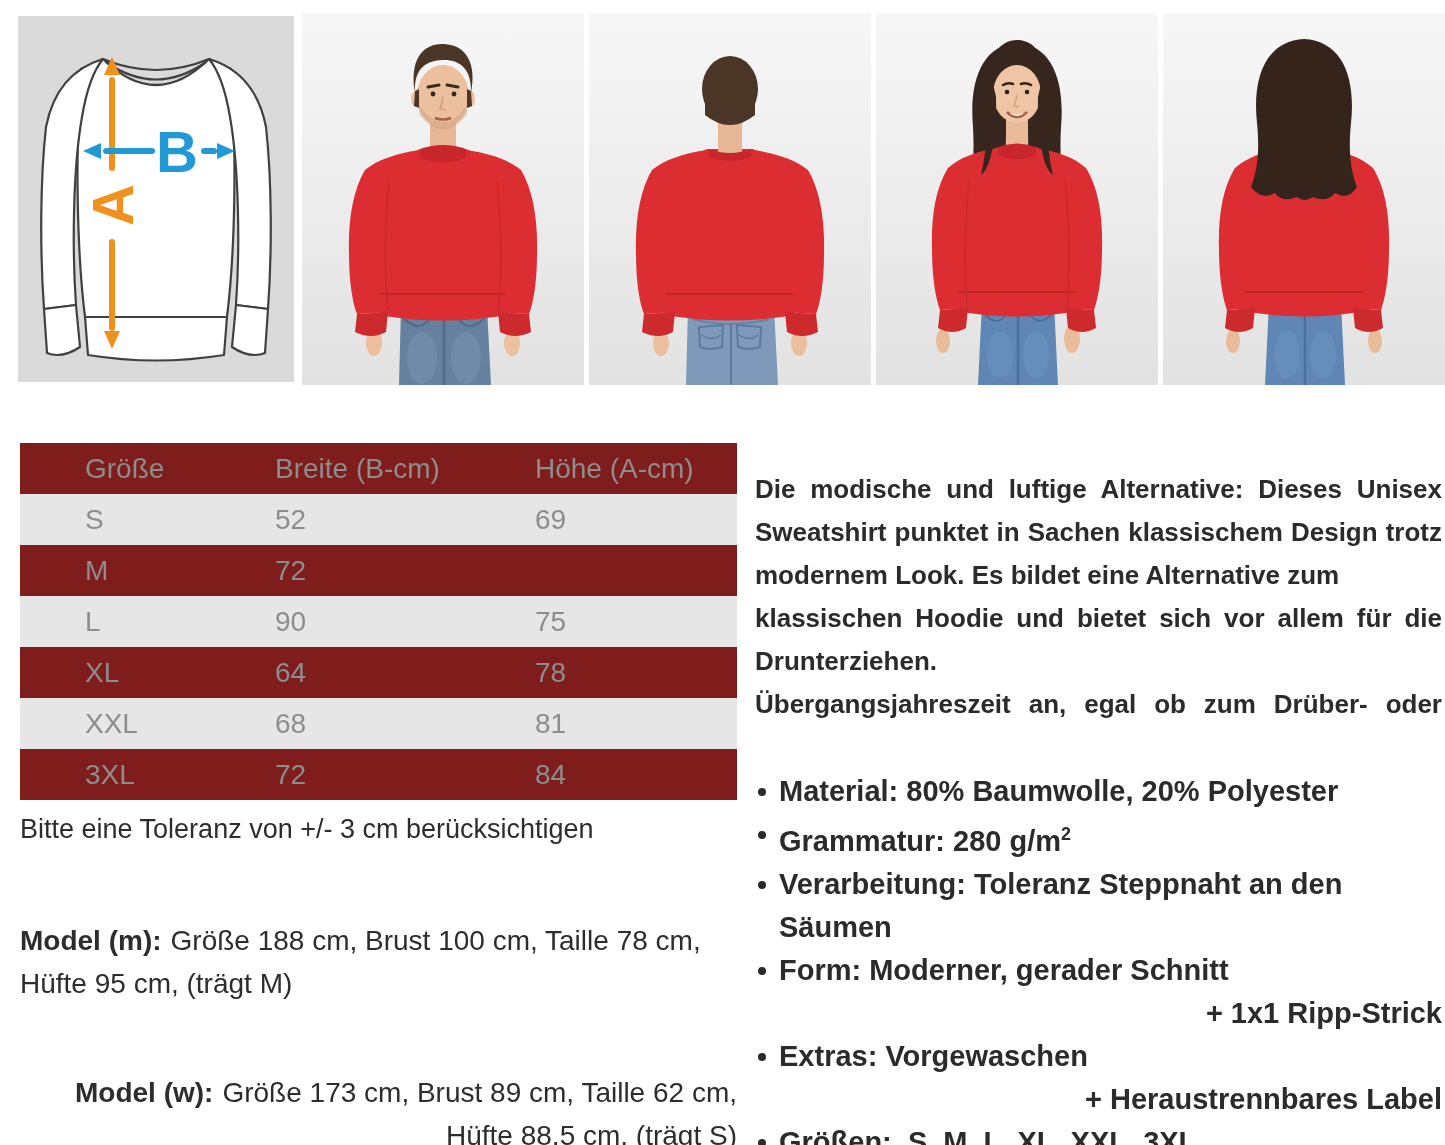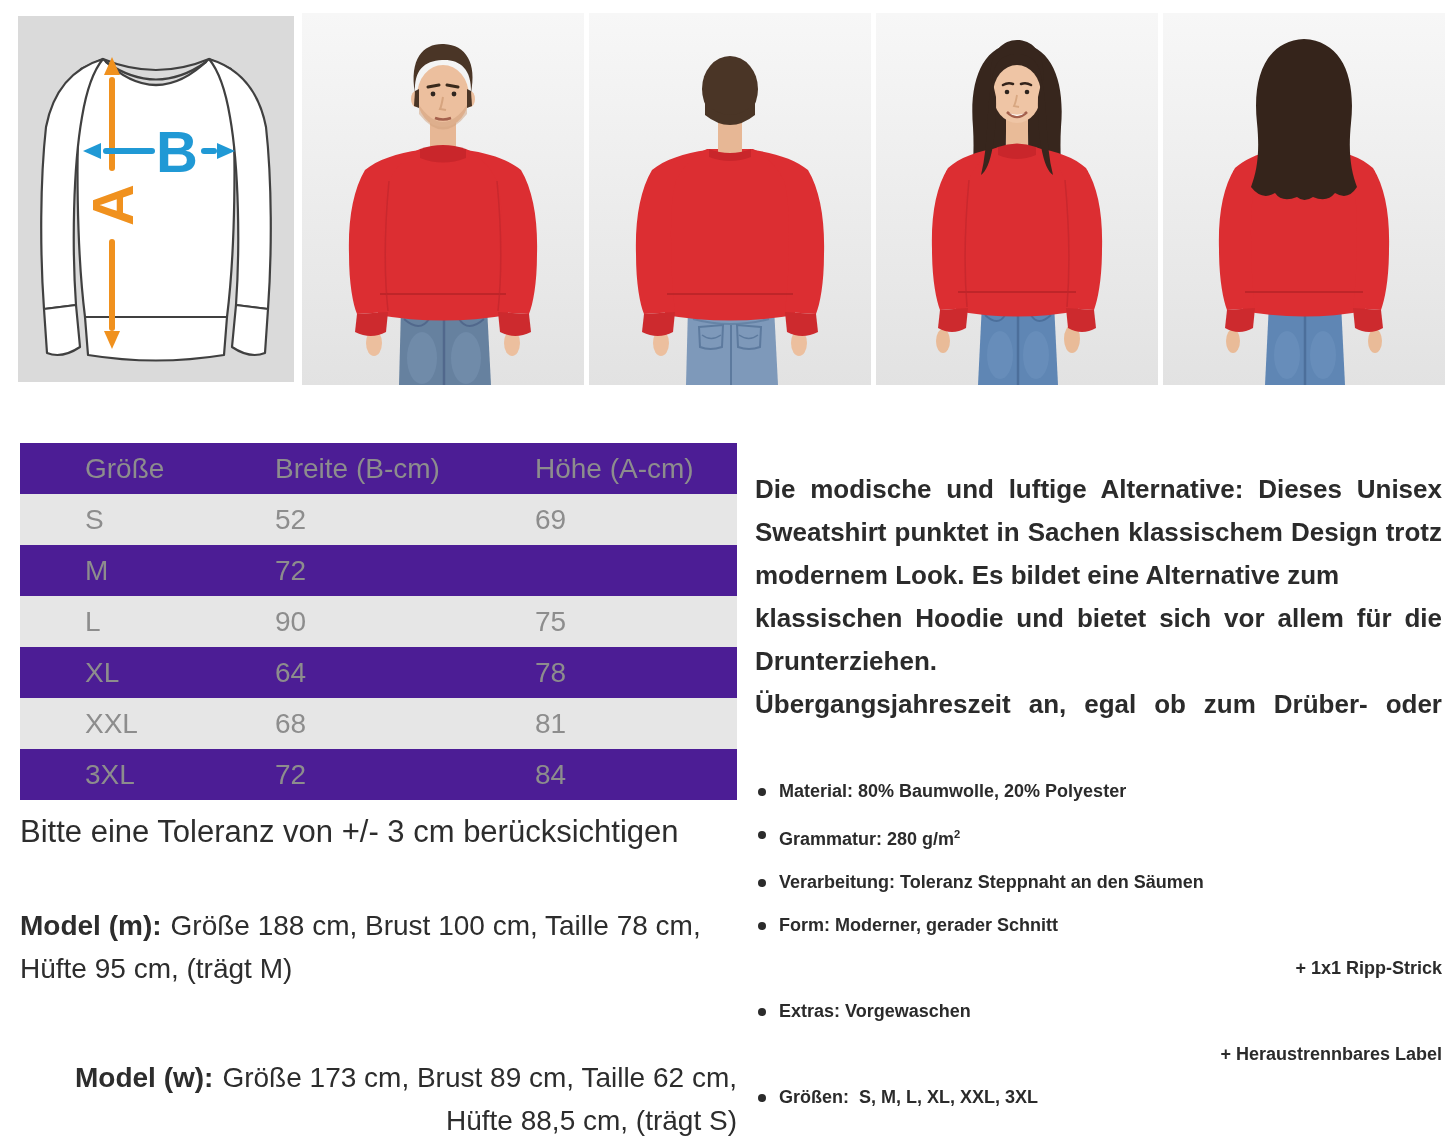--- a/index.html
+++ b/index.html
@@ -14,36 +14,36 @@
   
   .left-col{position:absolute;left:20px;top:443px;width:717px;}
   .right-col{position:absolute;left:755px;top:468px;width:687px;font-weight:bold;}
   
   .size-table{width:717px;}
   .t-row{
     display:grid;grid-template-columns:190px 260px 1fr;
     padding-left:65px;height:51px;line-height:51px;
     font-size:28px;color:#8d8d8d;
   }
-  .t-row.light{background:#4c1d95;}
+  .t-row.light{background:#7f1d1d;}
   .t-row.dark{background:#e6e6e6;}
   
-  .tolerance{margin-top:14px;font-size:31px;color:#2d2d2d;}
+  .tolerance{margin-top:14px;font-size:27px;color:#2d2d2d;}
   .model-block{font-size:28px;line-height:43px;color:#2d2d2d;width:717px;}
-  .model-m{margin-top:54px;}
+  .model-m{margin-top:74px;}
   .model-w{margin-top:66px;text-align:right;}
   .model-label{font-weight:bold;margin-right:9px;}
   .model-text{white-space:pre-line;}
   
   .desc{width:687px;}
   .dline{display:block;font-size:26px;line-height:43px;color:#2b2b2b;}
   .dline.j{text-align:justify;text-align-last:justify;}
   
   .features{list-style:none;margin:44px 0 0 0;padding:0;width:687px;}
-  .feat{position:relative;padding-left:24px;font-size:18px;line-height:43px;color:#2b2b2b;}
+  .feat{position:relative;padding-left:24px;font-size:29px;line-height:43px;color:#2b2b2b;}
   .feat .dot{
     position:absolute;left:3px;top:18px;width:8px;height:8px;border-radius:50%;
     background:#2b2b2b;
   }
   .feat.indent{padding-left:78px;text-align:right;}
   .feat sup{font-size:0.62em;}
 </style>
 </head>
 <body>
 

